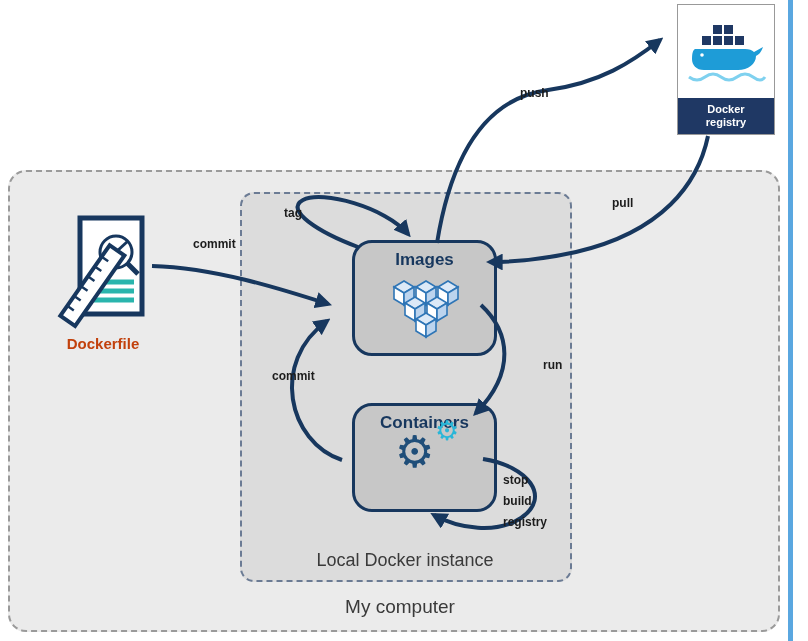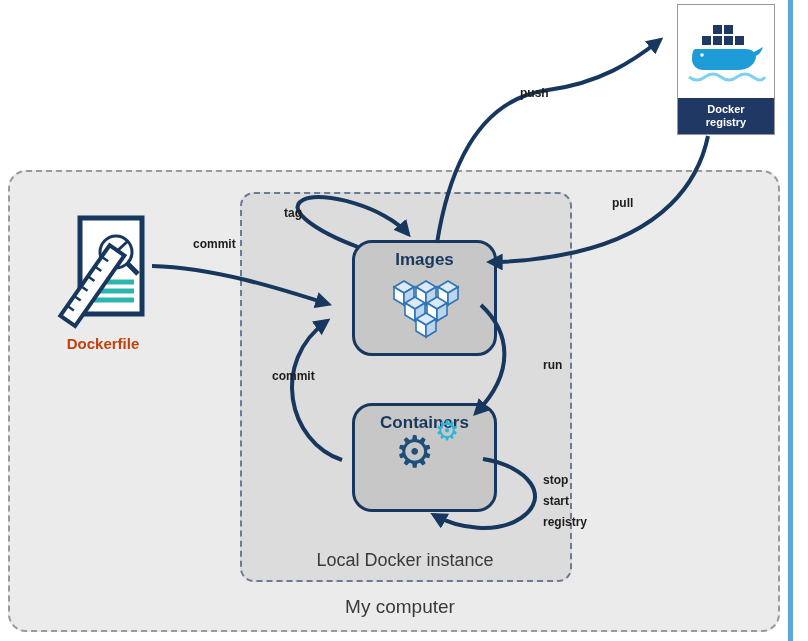--- a/index.html
+++ b/index.html
@@ -126,21 +126,21 @@
     font-size: 12px;
     color: #1c1c1c;
     white-space: nowrap;
   }
   .lbl-build   { left: 193px; top: 237px; }
   .lbl-tag     { left: 284px; top: 206px; }
   .lbl-push    { left: 520px; top: 86px; }
   .lbl-pull    { left: 612px; top: 196px; }
   .lbl-run     { left: 543px; top: 358px; }
   .lbl-commit  { left: 272px; top: 369px; }
-  .lbl-lifecycle { left: 503px; top: 470px; line-height: 21px; margin-left: 40px; }
+  .lbl-lifecycle { left: 503px; top: 470px; line-height: 21px; }
   .lbl-lifecycle span { display: block; }
 
   
   .edge-strip {
     position: absolute;
     left: 788px; top: 0;
     width: 5px; height: 641px;
     background: #5aa7e0;
   }
 </style>
@@ -242,21 +242,21 @@
   </svg>
 
   <div class="edge-label lbl-build">commit</div>
   <div class="edge-label lbl-tag">tag</div>
   <div class="edge-label lbl-push">push</div>
   <div class="edge-label lbl-pull">pull</div>
   <div class="edge-label lbl-run">run</div>
   <div class="edge-label lbl-commit">commit</div>
   <div class="edge-label lbl-lifecycle">
     <span>stop</span>
-    <span>start</span>
+    <span>build</span>
     <span>registry</span>
   </div>
 
   <div class="group-label outer-label">My computer</div>
   <div class="group-label inner-label">Local Docker instance</div>
 
   <div class="edge-strip"></div>
 
 </div>
 

